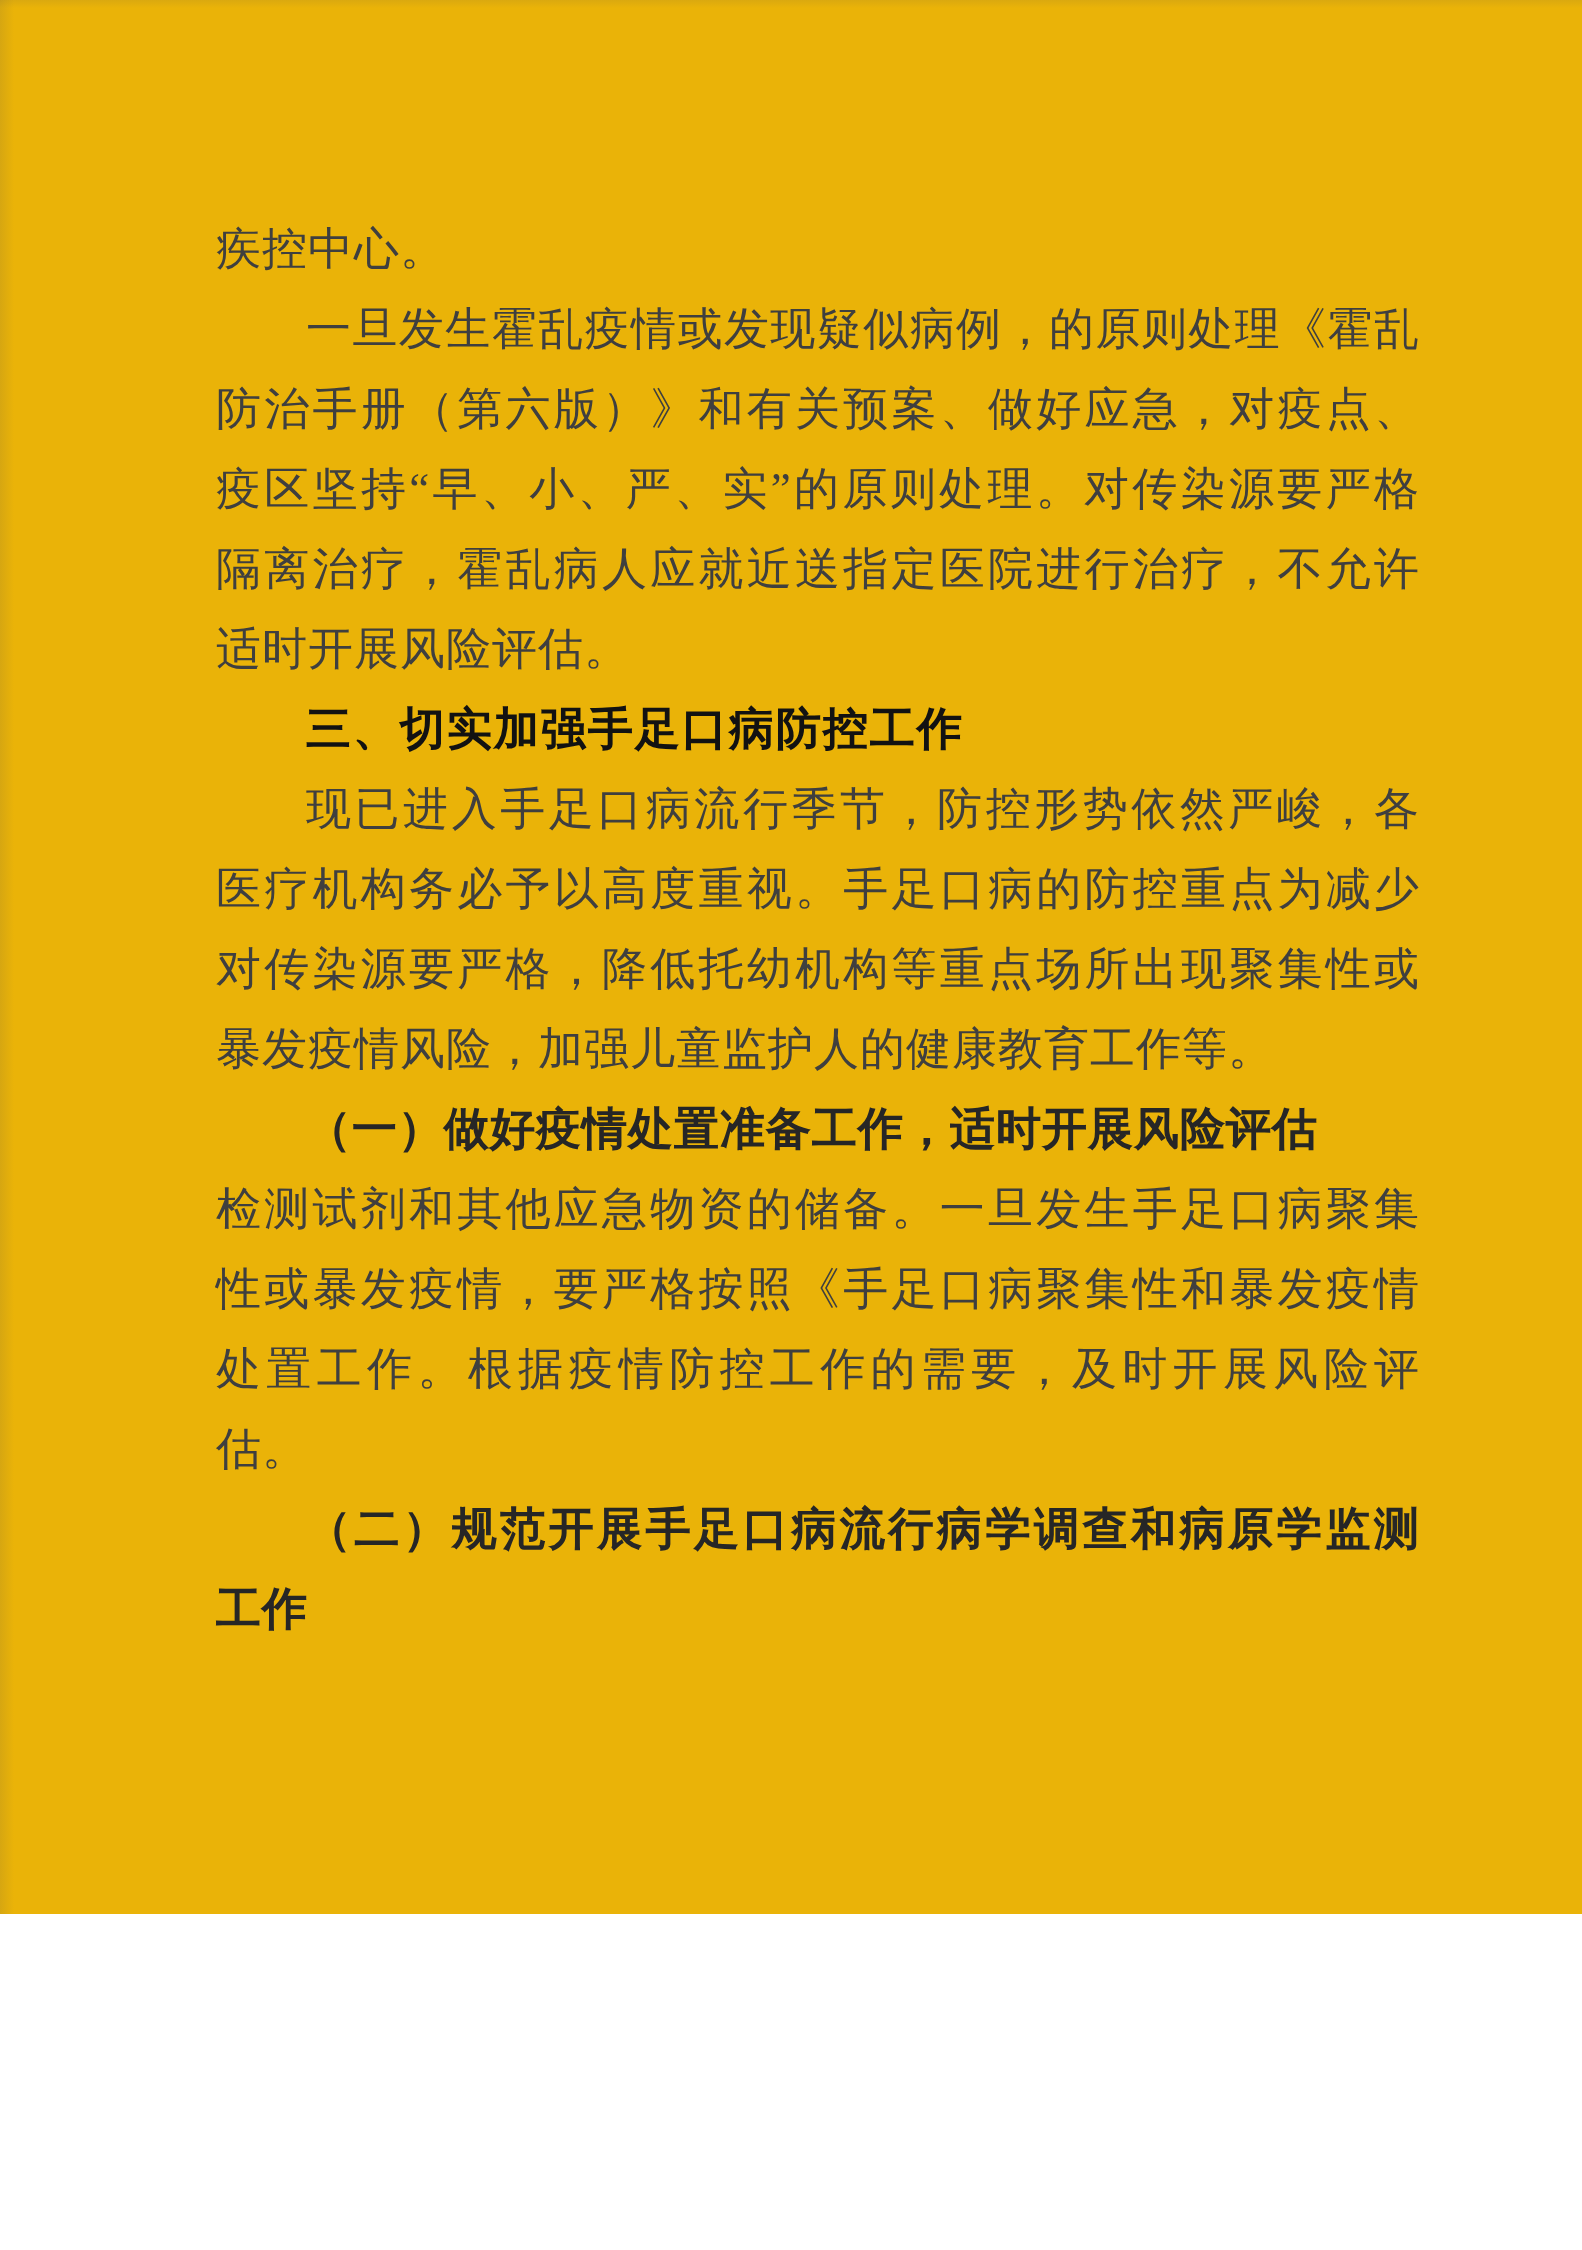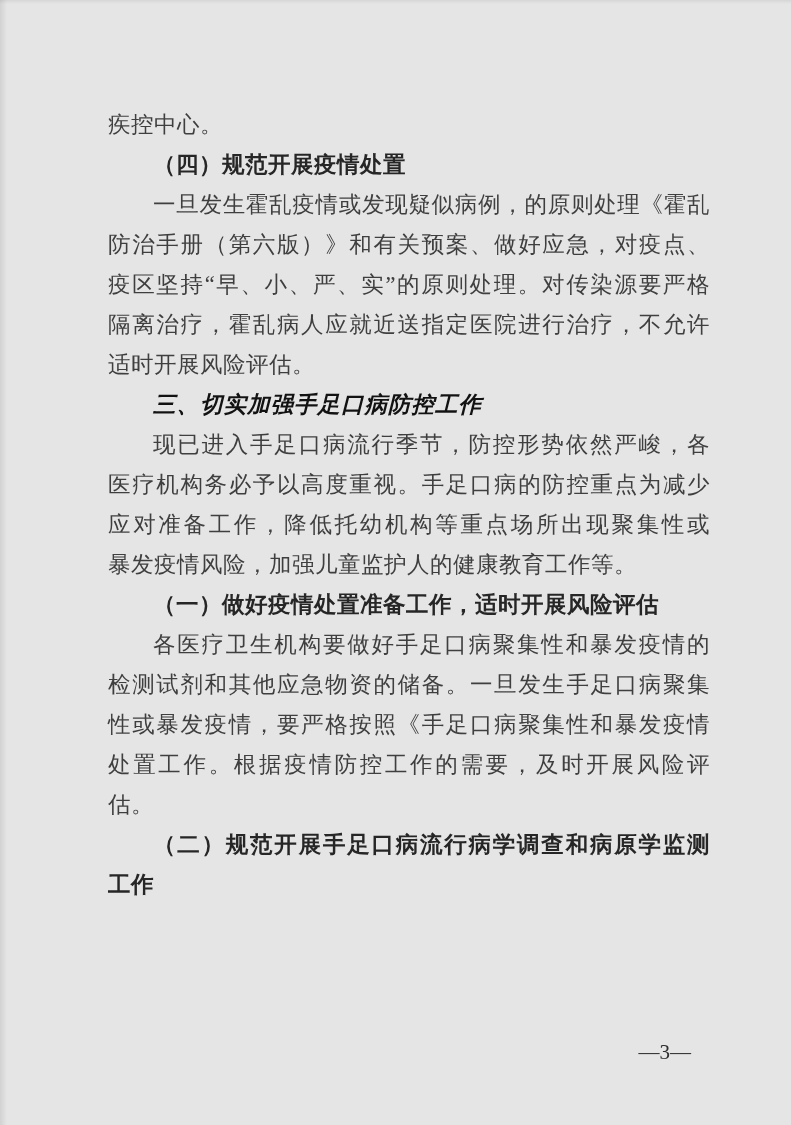--- a/index.html
+++ b/index.html
@@ -3,22 +3,22 @@
 <meta charset="utf-8">
 <style>
   html, body {
     margin: 0;
     padding: 0;
     background: #ffffff;
   }
   .sheet {
     position: relative;
     width: 791px;
-    height: 1125px;
-    background: #e5e5e5;
+    height: 957px;
+    background: #eab308;
     overflow: hidden;
     font-family: "Liberation Serif", "DejaVu Serif", serif;
   }
   
   .edge-left {
     position: absolute;
     left: 0; top: 0; bottom: 0;
     width: 7px;
     background: linear-gradient(to right, rgba(80,80,80,0.13), rgba(80,80,80,0));
     pointer-events: none;
@@ -53,21 +53,20 @@
   }
   .subhead {
     font-weight: 700;
     color: #262626;
   }
   .section {
     font-family: "Liberation Sans", "DejaVu Sans", sans-serif;
     font-weight: 800;
     color: #121212;
     letter-spacing: 1px;
-    font-style: italic;
   }
   .page-number {
     position: absolute;
     top: 1038px;
     right: 100px;
     font-size: 21px;
     line-height: 28px;
     color: #2e2e2e;
     font-family: "Liberation Serif", "DejaVu Serif", serif;
     letter-spacing: 0px;
@@ -75,33 +74,31 @@
 </style>
 </head>
 <body>
 
 <div class="sheet">
   <div class="edge-top"></div>
   <div class="edge-left"></div>
 
   <div class="text-column">
     <div class="line">疾控中心。</div>
-    <div class="line subhead indent">（四）规范开展疫情处置</div>
     <div class="line indent just">一旦发生霍乱疫情或发现疑似病例，的原则处理《霍乱</div>
     <div class="line just">防治手册（第六版）》和有关预案、做好应急，对疫点、</div>
     <div class="line just">疫区坚持“早、小、严、实”的原则处理。对传染源要严格</div>
     <div class="line just">隔离治疗，霍乱病人应就近送指定医院进行治疗，不允许</div>
     <div class="line">适时开展风险评估。</div>
     <div class="line section indent">三、切实加强手足口病防控工作</div>
     <div class="line indent just">现已进入手足口病流行季节，防控形势依然严峻，各</div>
     <div class="line just">医疗机构务必予以高度重视。手足口病的防控重点为减少</div>
-    <div class="line just">应对准备工作，降低托幼机构等重点场所出现聚集性或</div>
+    <div class="line just">对传染源要严格，降低托幼机构等重点场所出现聚集性或</div>
     <div class="line">暴发疫情风险，加强儿童监护人的健康教育工作等。</div>
     <div class="line subhead indent">（一）做好疫情处置准备工作，适时开展风险评估</div>
-    <div class="line indent just">各医疗卫生机构要做好手足口病聚集性和暴发疫情的</div>
     <div class="line just">检测试剂和其他应急物资的储备。一旦发生手足口病聚集</div>
     <div class="line just">性或暴发疫情，要严格按照《手足口病聚集性和暴发疫情</div>
     <div class="line just">处置工作。根据疫情防控工作的需要，及时开展风险评</div>
     <div class="line">估。</div>
     <div class="line subhead indent just">（二）规范开展手足口病流行病学调查和病原学监测</div>
     <div class="line subhead">工作</div>
   </div>
 
   <div class="page-number">—3—</div>
 </div>

